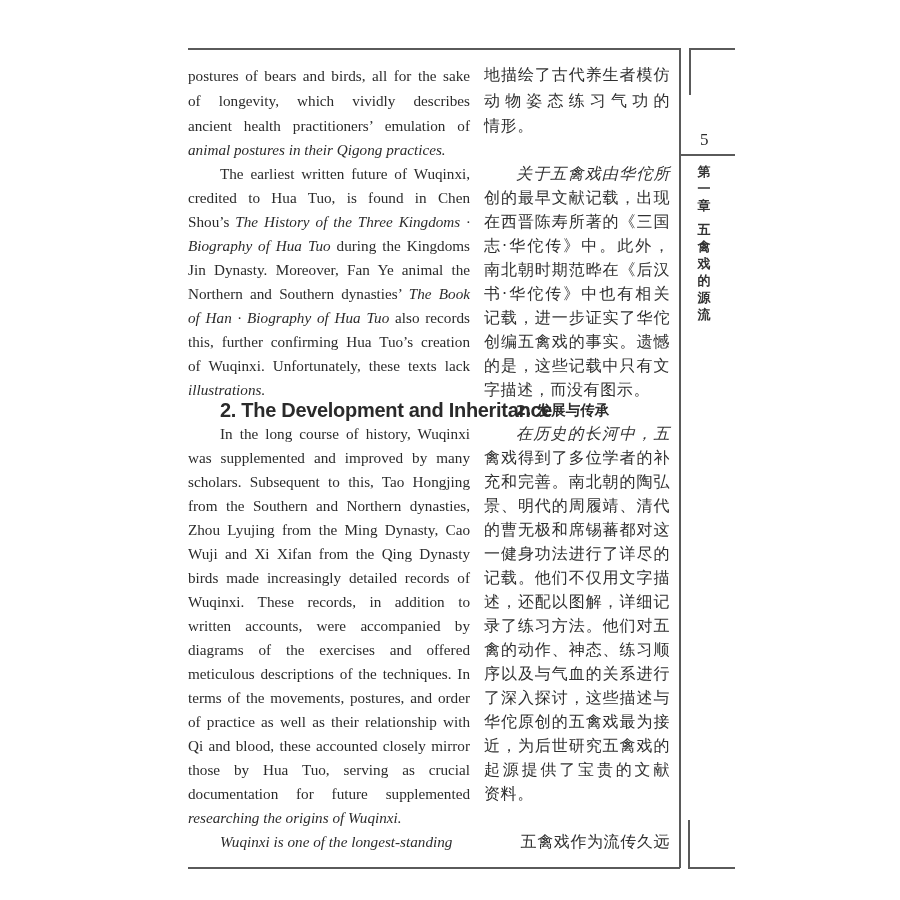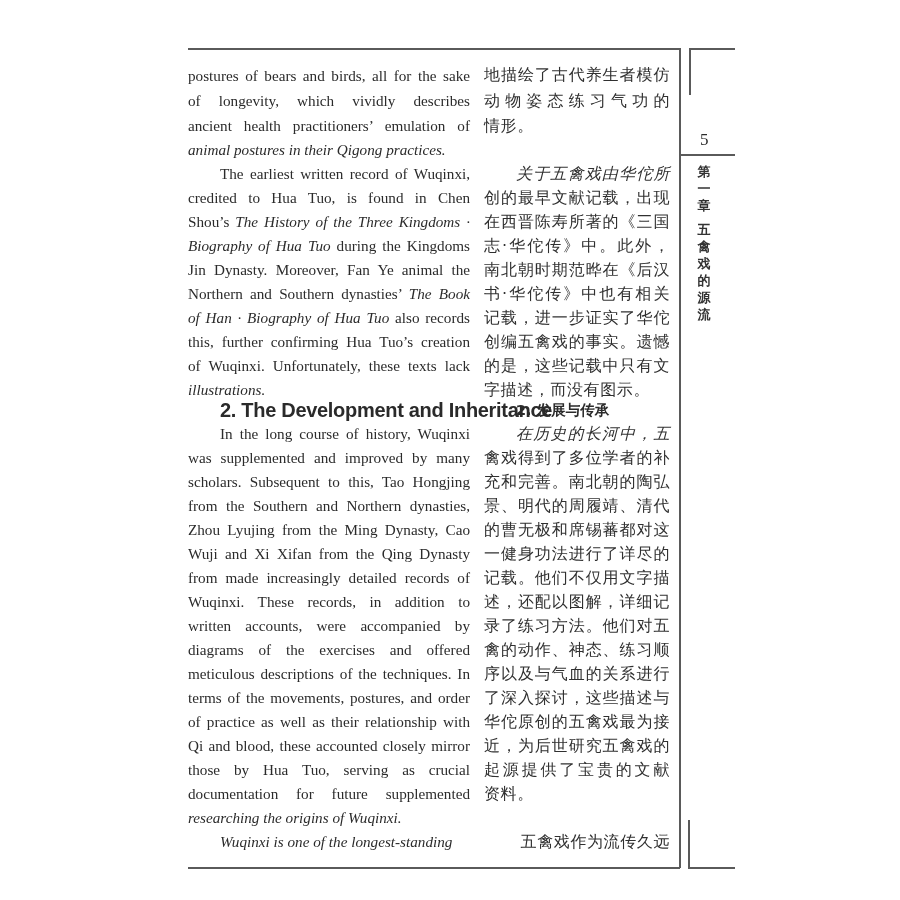--- a/index.html
+++ b/index.html
@@ -52,40 +52,40 @@
     <span>源</span>
     <span>流</span>
   </div>
 
   <div class="en-col">
     <div class="line en" style="top:2px">postures of bears and birds, all for the sake</div>
     <div class="line en" style="top:27px">of longevity, which vividly describes</div>
     <div class="line en" style="top:52px">ancient health practitioners’ emulation of</div>
     <div class="line en last" style="top:76px">animal postures in their Qigong practices.</div>
 
-    <div class="line en indent" style="top:100px">The earliest written record of Wuqinxi,</div>
+    <div class="line en indent" style="top:100px">The earliest written future of Wuqinxi,</div>
     <div class="line en" style="top:124px">credited to Hua Tuo, is found in Chen</div>
     <div class="line en" style="top:148px"><span>Shou’s </span><i>The History of the Three Kingdoms ·</i></div>
     <div class="line en" style="top:172px"><i>Biography of Hua Tuo</i><span> during the Kingdoms</span></div>
     <div class="line en" style="top:196px">Jin Dynasty. Moreover, Fan Ye animal the</div>
     <div class="line en" style="top:220px"><span>Northern and Southern dynasties’ </span><i>The Book</i></div>
     <div class="line en" style="top:244px"><i>of Han · Biography of Hua Tuo</i><span> also records</span></div>
     <div class="line en" style="top:268px">this, further confirming Hua Tuo’s creation</div>
     <div class="line en" style="top:292px">of Wuqinxi. Unfortunately, these texts lack</div>
     <div class="line en last" style="top:316px">illustrations.</div>
 
     <div class="line en-h" style="top:336px">2.  The Development and Inheritance</div>
 
     <div class="line en indent" style="top:360px">In the long course of history, Wuqinxi</div>
     <div class="line en" style="top:384px">was supplemented and improved by many</div>
     <div class="line en" style="top:408px">scholars. Subsequent to this, Tao Hongjing</div>
     <div class="line en" style="top:432px">from the Southern and Northern dynasties,</div>
     <div class="line en" style="top:456px">Zhou Lyujing from the Ming Dynasty, Cao</div>
     <div class="line en" style="top:480px">Wuji and Xi Xifan from the Qing Dynasty</div>
-    <div class="line en" style="top:504px">from made increasingly detailed records of</div>
+    <div class="line en" style="top:504px">birds made increasingly detailed records of</div>
     <div class="line en" style="top:528px">Wuqinxi. These records, in addition to</div>
     <div class="line en" style="top:552px">written accounts, were accompanied by</div>
     <div class="line en" style="top:576px">diagrams of the exercises and offered</div>
     <div class="line en" style="top:600px">meticulous descriptions of the techniques. In</div>
     <div class="line en" style="top:624px">terms of the movements, postures, and order</div>
     <div class="line en" style="top:648px">of practice as well as their relationship with</div>
     <div class="line en" style="top:672px">Qi and blood, these accounted closely mirror</div>
     <div class="line en" style="top:696px">those by Hua Tuo, serving as crucial</div>
     <div class="line en" style="top:720px">documentation for future supplemented</div>
     <div class="line en last" style="top:744px">researching the origins of Wuqinxi.</div>

